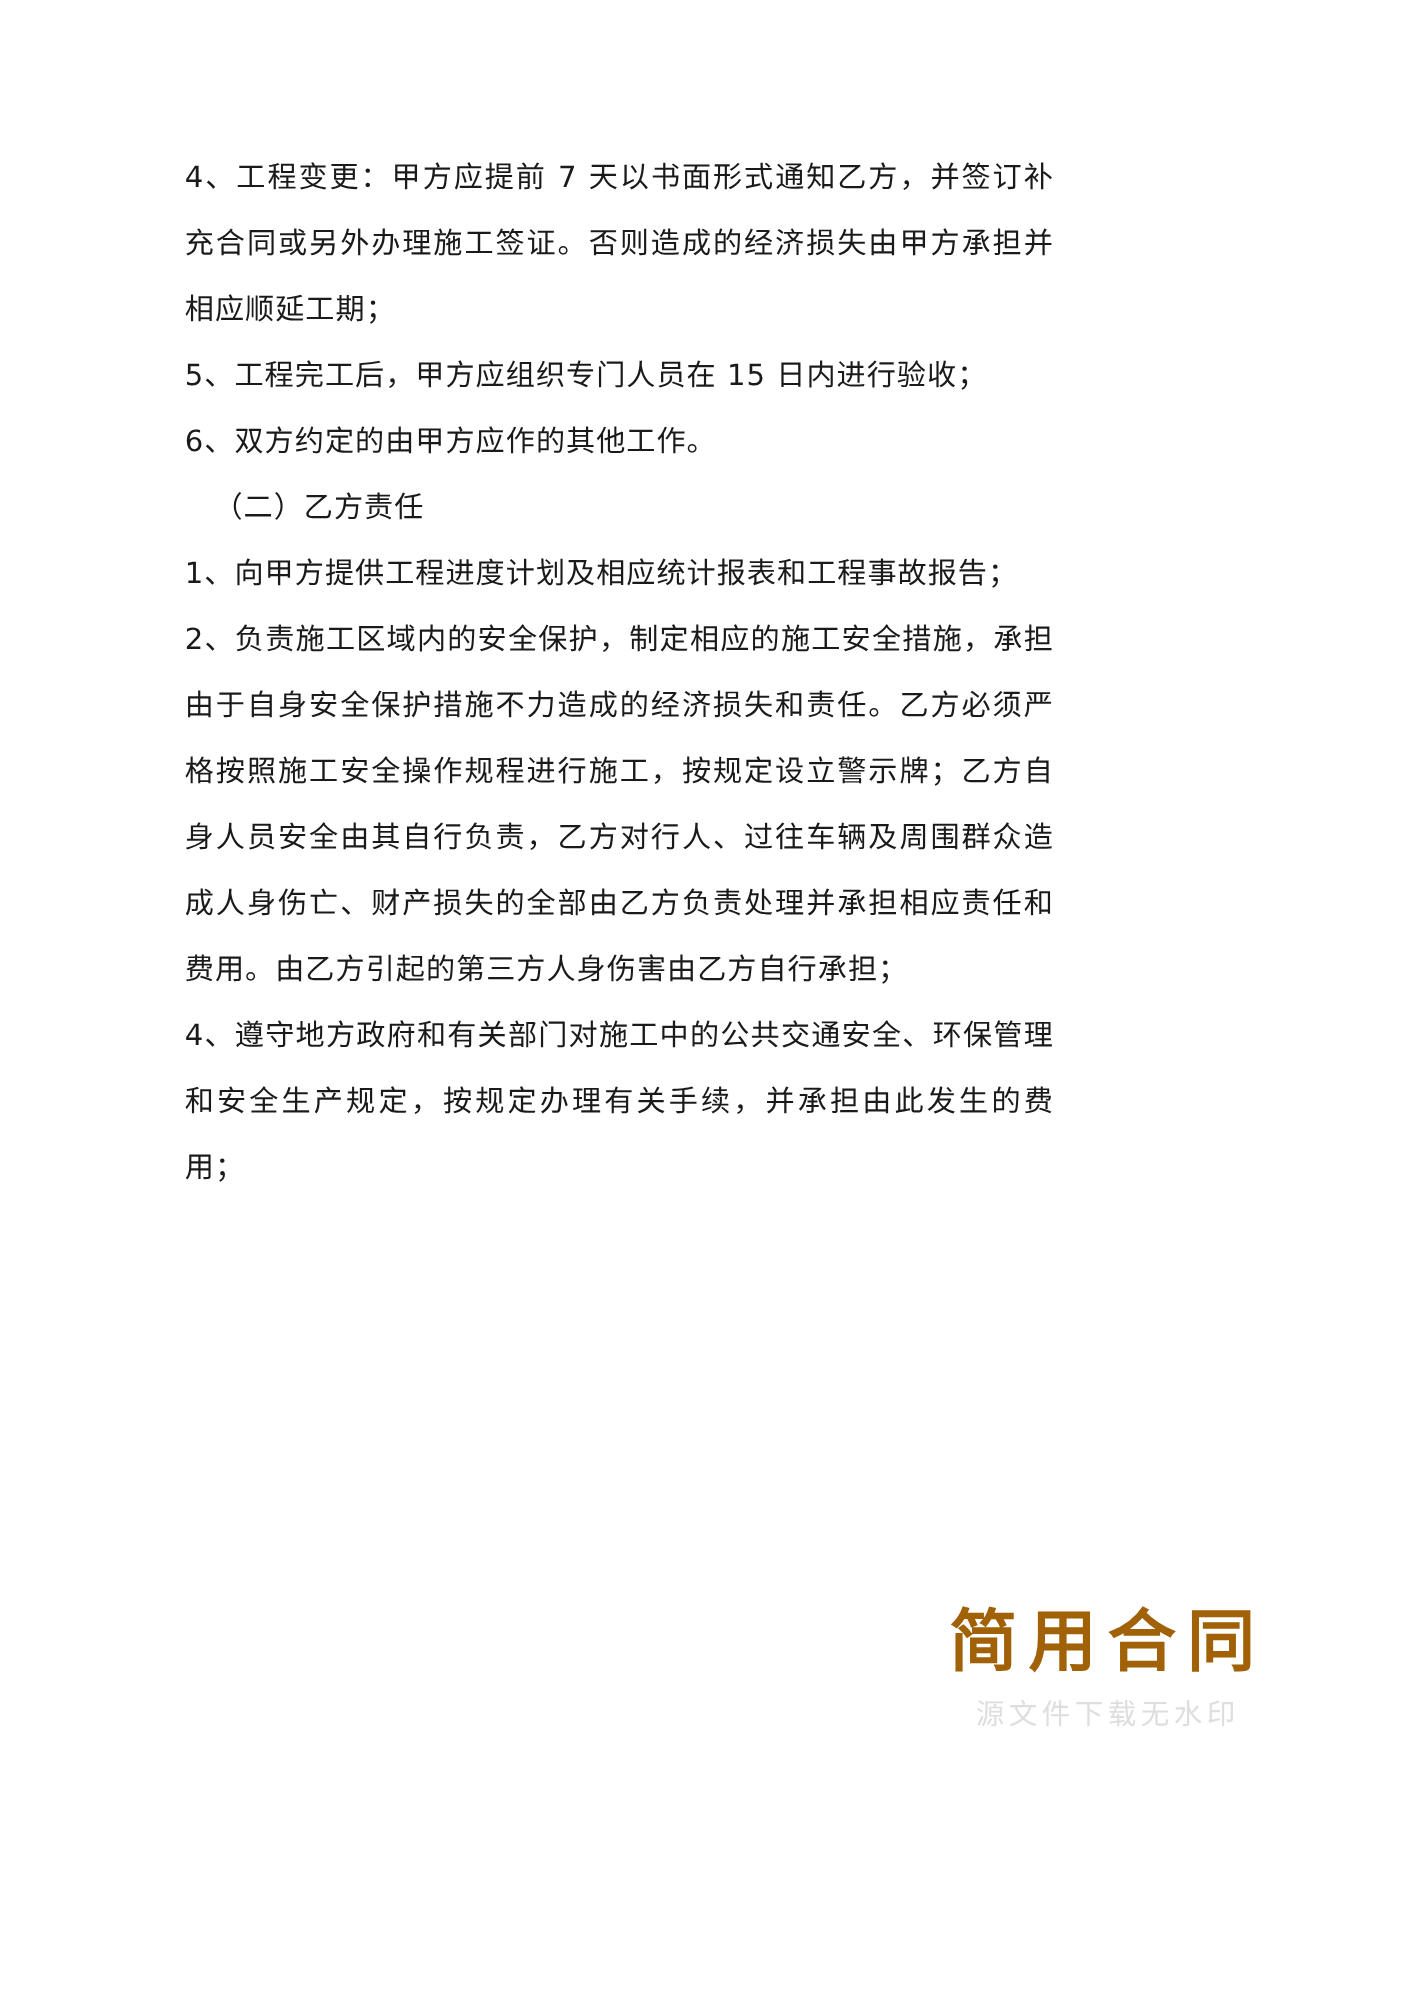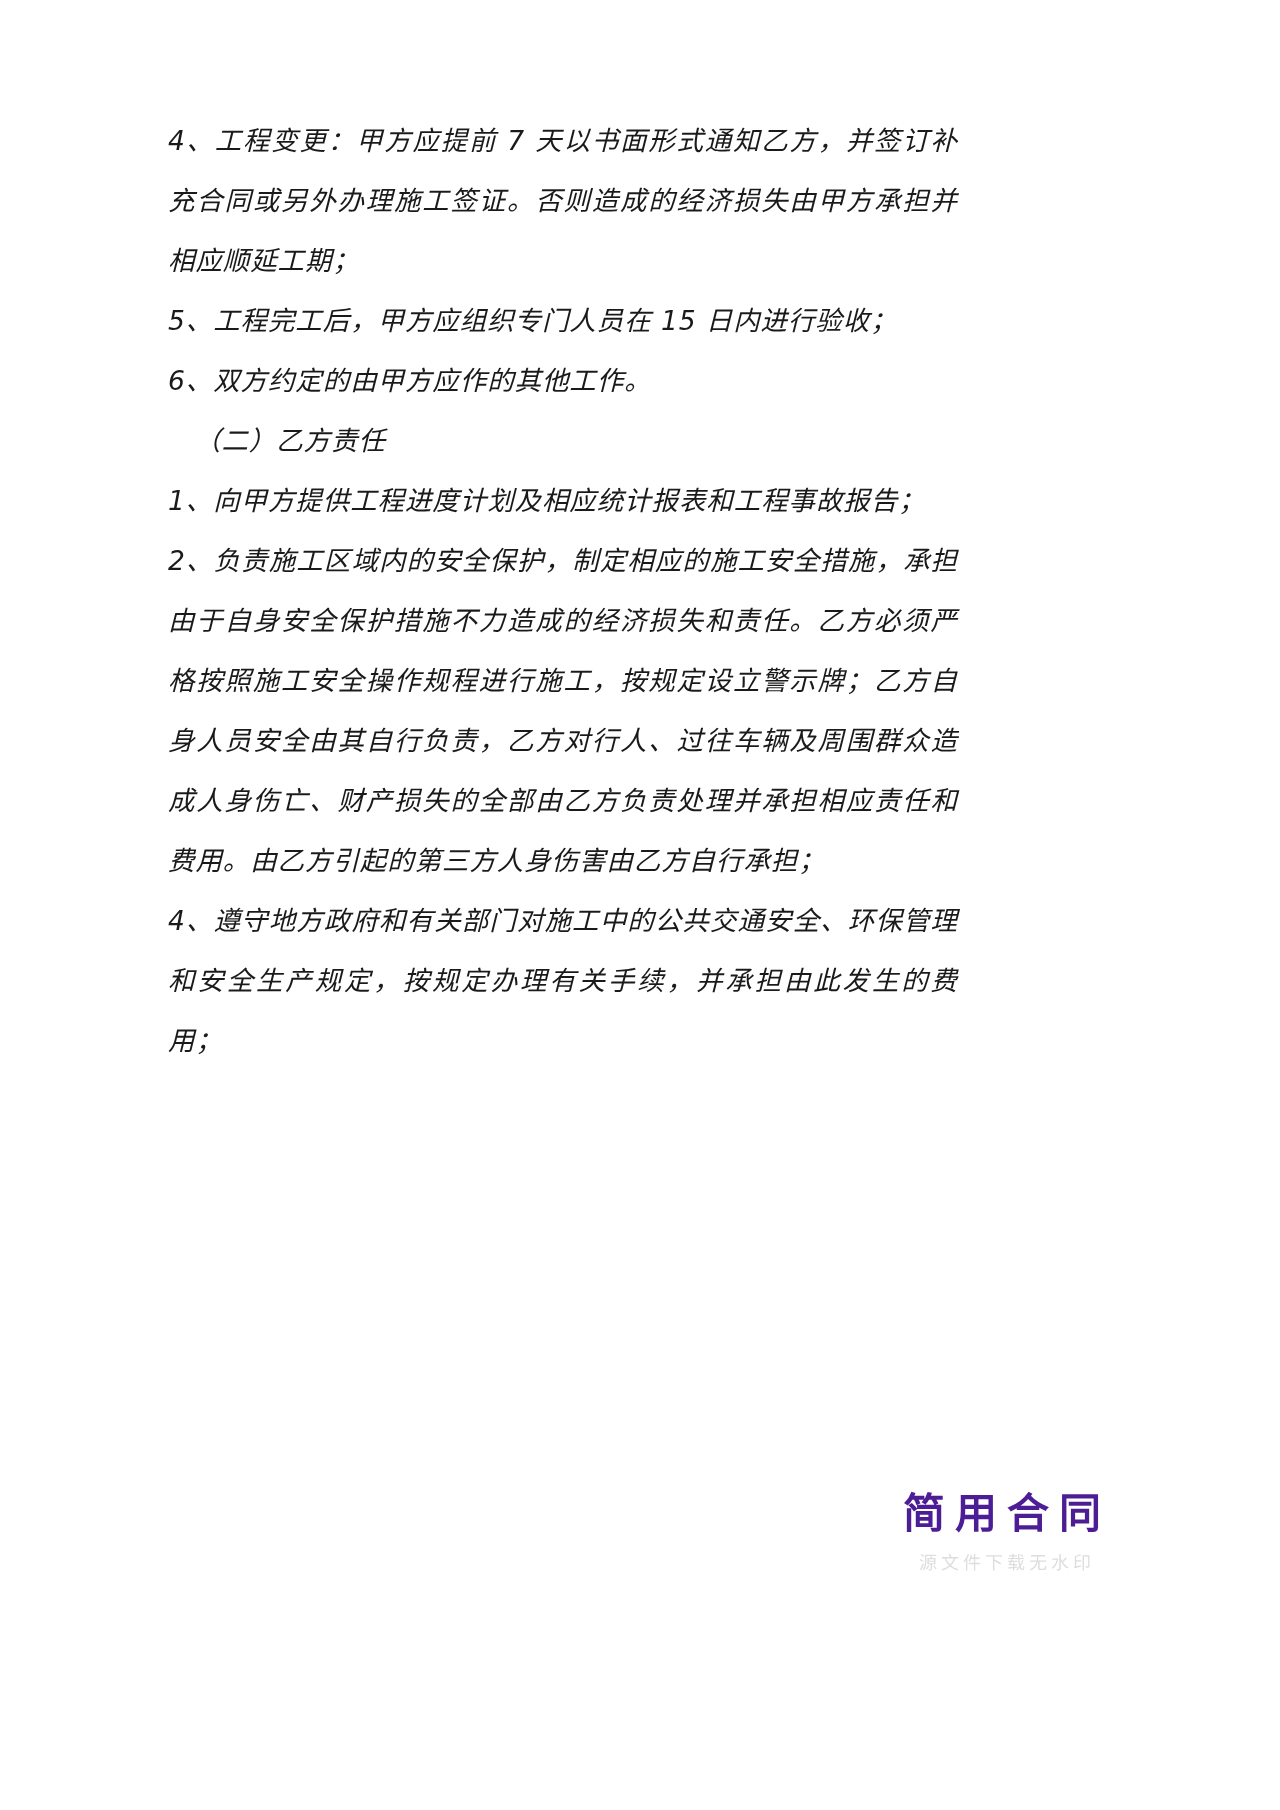--- a/index.html
+++ b/index.html
@@ -15,23 +15,22 @@
     margin: 0 auto;
     background: #ffffff;
     overflow: hidden;
     font-family: "DejaVu Sans", "Liberation Sans", sans-serif;
   }
 
   
   #doc-body {
     position: absolute;
     left: 168px;
-    top: 111px;
+    top: 132px;
     width: 790px;
-    font-style: italic;
   }
 
   .para {
     font-size: 26.5px;
     line-height: 60px;
     color: #1a1a1a;
     letter-spacing: 0.9px;
     text-align: justify;
     text-justify: inter-character;
     margin: 0 0 0px 0;
@@ -53,30 +52,30 @@
   #watermark {
     position: absolute;
     right: 58px;
     bottom: 236px;
     width: 430px;
     text-align: center;
     pointer-events: none;
     user-select: none;
   }
   #wm-main {
-    font-size: 42px;
+    font-size: 62px;
     font-weight: 700;
     letter-spacing: 10px;
-    color: #4c1d95;
+    color: #a16207;
     line-height: 1.05;
     white-space: nowrap;
   }
   #wm-sub {
     margin-top: 12px;
-    font-size: 18px;
+    font-size: 26px;
     letter-spacing: 4px;
     color: #dedede;
     white-space: nowrap;
   }
 </style>
 </head>
 <body>
 
 <div id="page">
 

